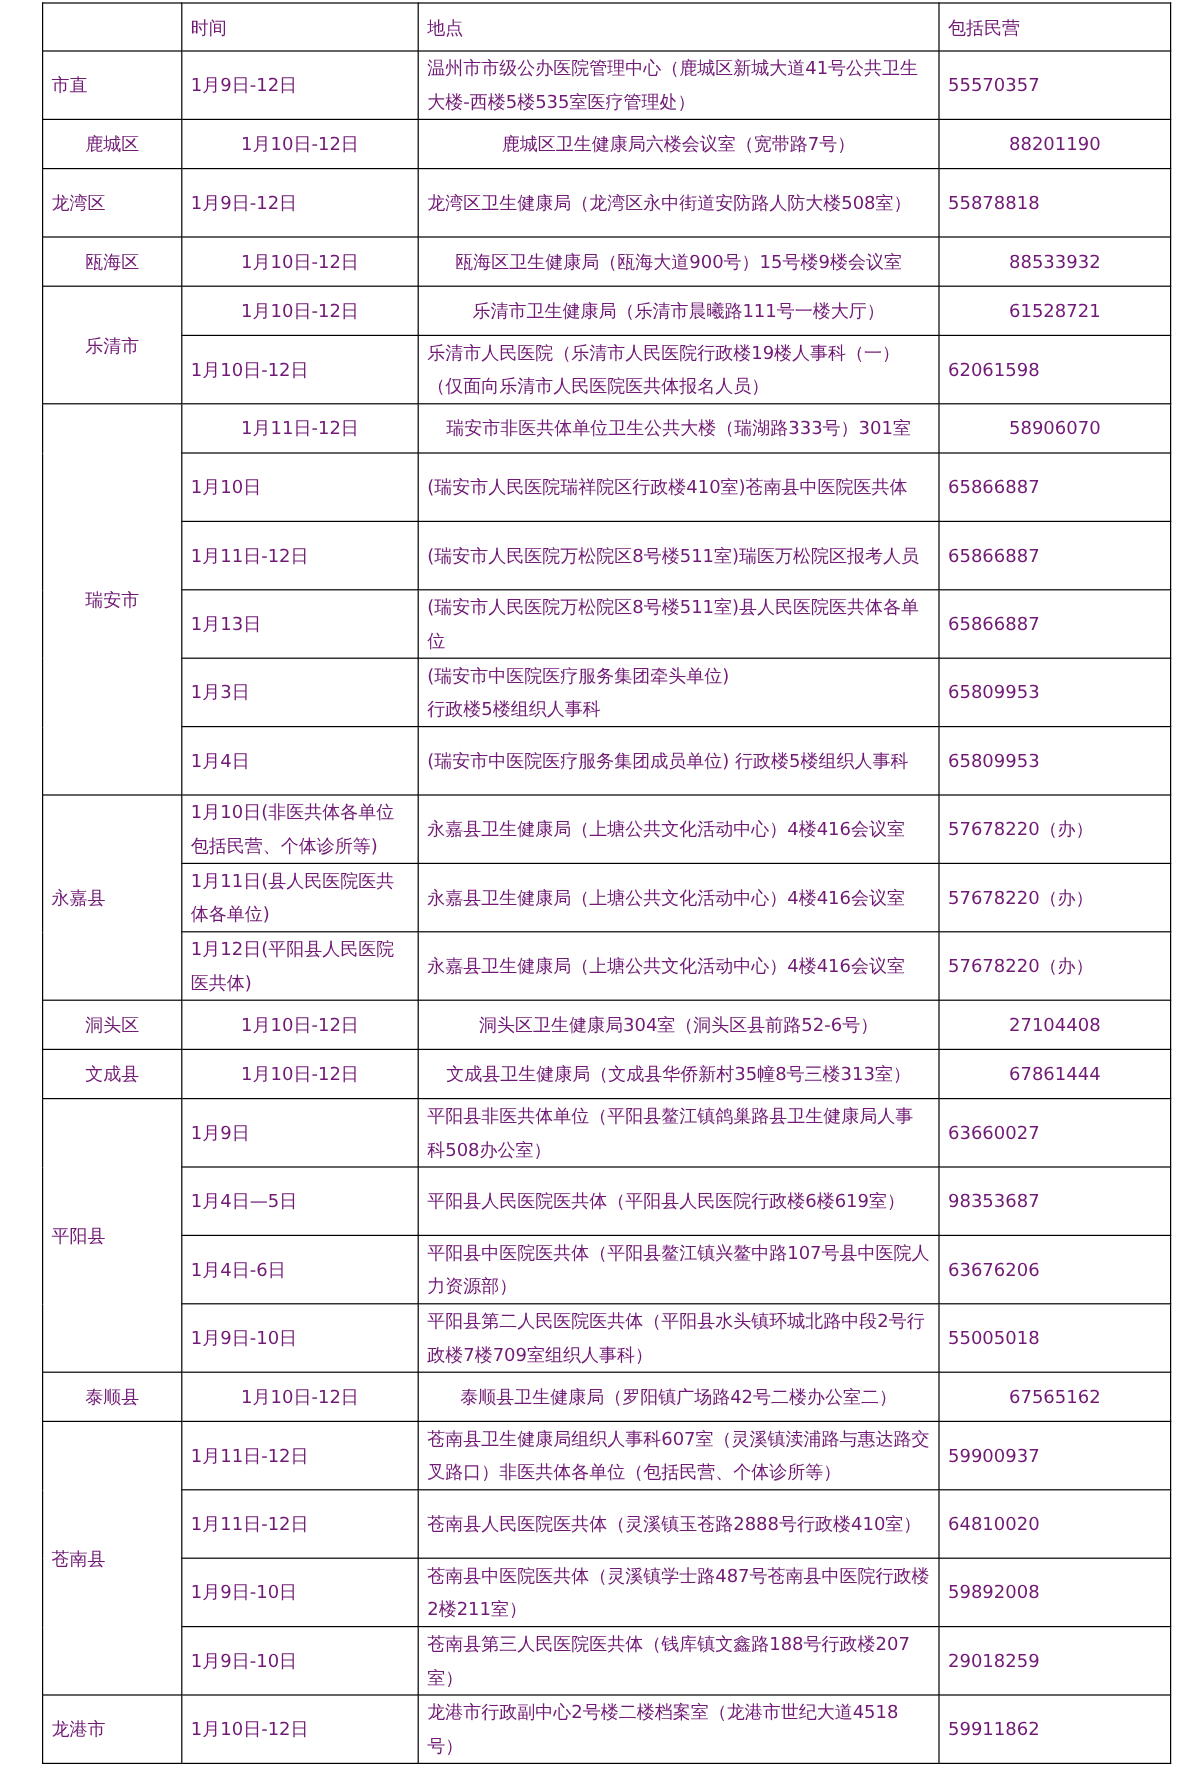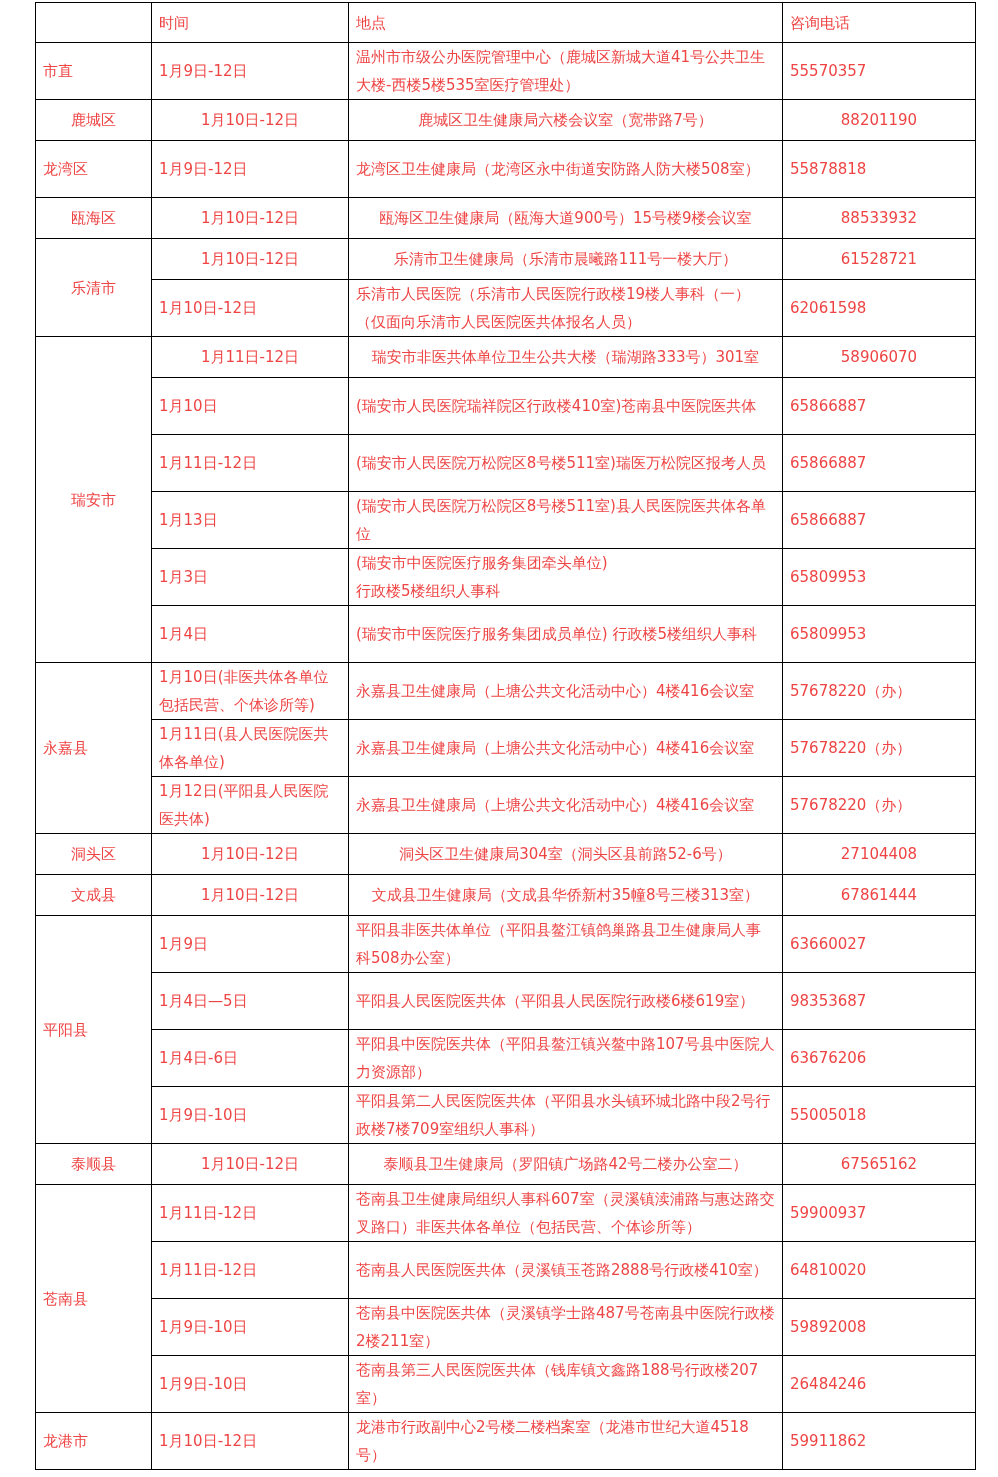--- a/index.html
+++ b/index.html
@@ -2,21 +2,21 @@
 <html><head>
 <meta charset="utf-8">
 <style>
   html, body { margin: 0; padding: 0; background: #ffffff; }
   body { width: 998px; height: 1477px; position: relative; overflow: hidden;
          font-family: "DejaVu Sans", "Liberation Sans", sans-serif; }
   table.info {
     position: absolute; left: 35px; top: 2px;
     border-collapse: collapse; table-layout: fixed;
     width: 940px;
-    color: #ef4444;
+    color: #701a75;
     font-size: 15px;
   }
   table.info td {
     border: 1px solid #000000;
     padding: 0 7px;
     vertical-align: middle;
     line-height: 28px;
     word-break: break-all;
     overflow: hidden;
   }
@@ -37,21 +37,21 @@
       <col class="c1">
       <col class="c2">
       <col class="c3">
       <col class="c4">
     </colgroup>
   <tbody id="tbody">
     <tr class="h40">
       <td></td>
       <td>时间</td>
       <td>地点</td>
-      <td>咨询电话</td>
+      <td>包括民营</td>
     </tr>
   <tr class="h57">
         <td rowspan="1">市直</td>
         <td>1月9日-12日</td>
         <td class="loc">温州市市级公办医院管理中心（鹿城区新城大道41号公共卫生大楼-西楼5楼535室医疗管理处）</td>
         <td>55570357</td>
       </tr>
       <tr class="h41">
         <td rowspan="1">鹿城区</td>
         <td>1月10日-12日</td>
@@ -180,21 +180,21 @@
         <td>64810020</td>
       </tr>
       <tr class="h57">
         <td>1月9日-10日</td>
         <td class="loc">苍南县中医院医共体（灵溪镇学士路487号苍南县中医院行政楼2楼211室）</td>
         <td>59892008</td>
       </tr>
       <tr class="h57">
         <td>1月9日-10日</td>
         <td class="loc">苍南县第三人民医院医共体（钱库镇文鑫路188号行政楼207室）</td>
-        <td>26484246</td>
+        <td>29018259</td>
       </tr>
       <tr class="h57">
         <td rowspan="1">龙港市</td>
         <td>1月10日-12日</td>
         <td class="loc">龙港市行政副中心2号楼二楼档案室（龙港市世纪大道4518号）</td>
         <td>59911862</td>
       </tr>
     </tbody>
 </table>
 

